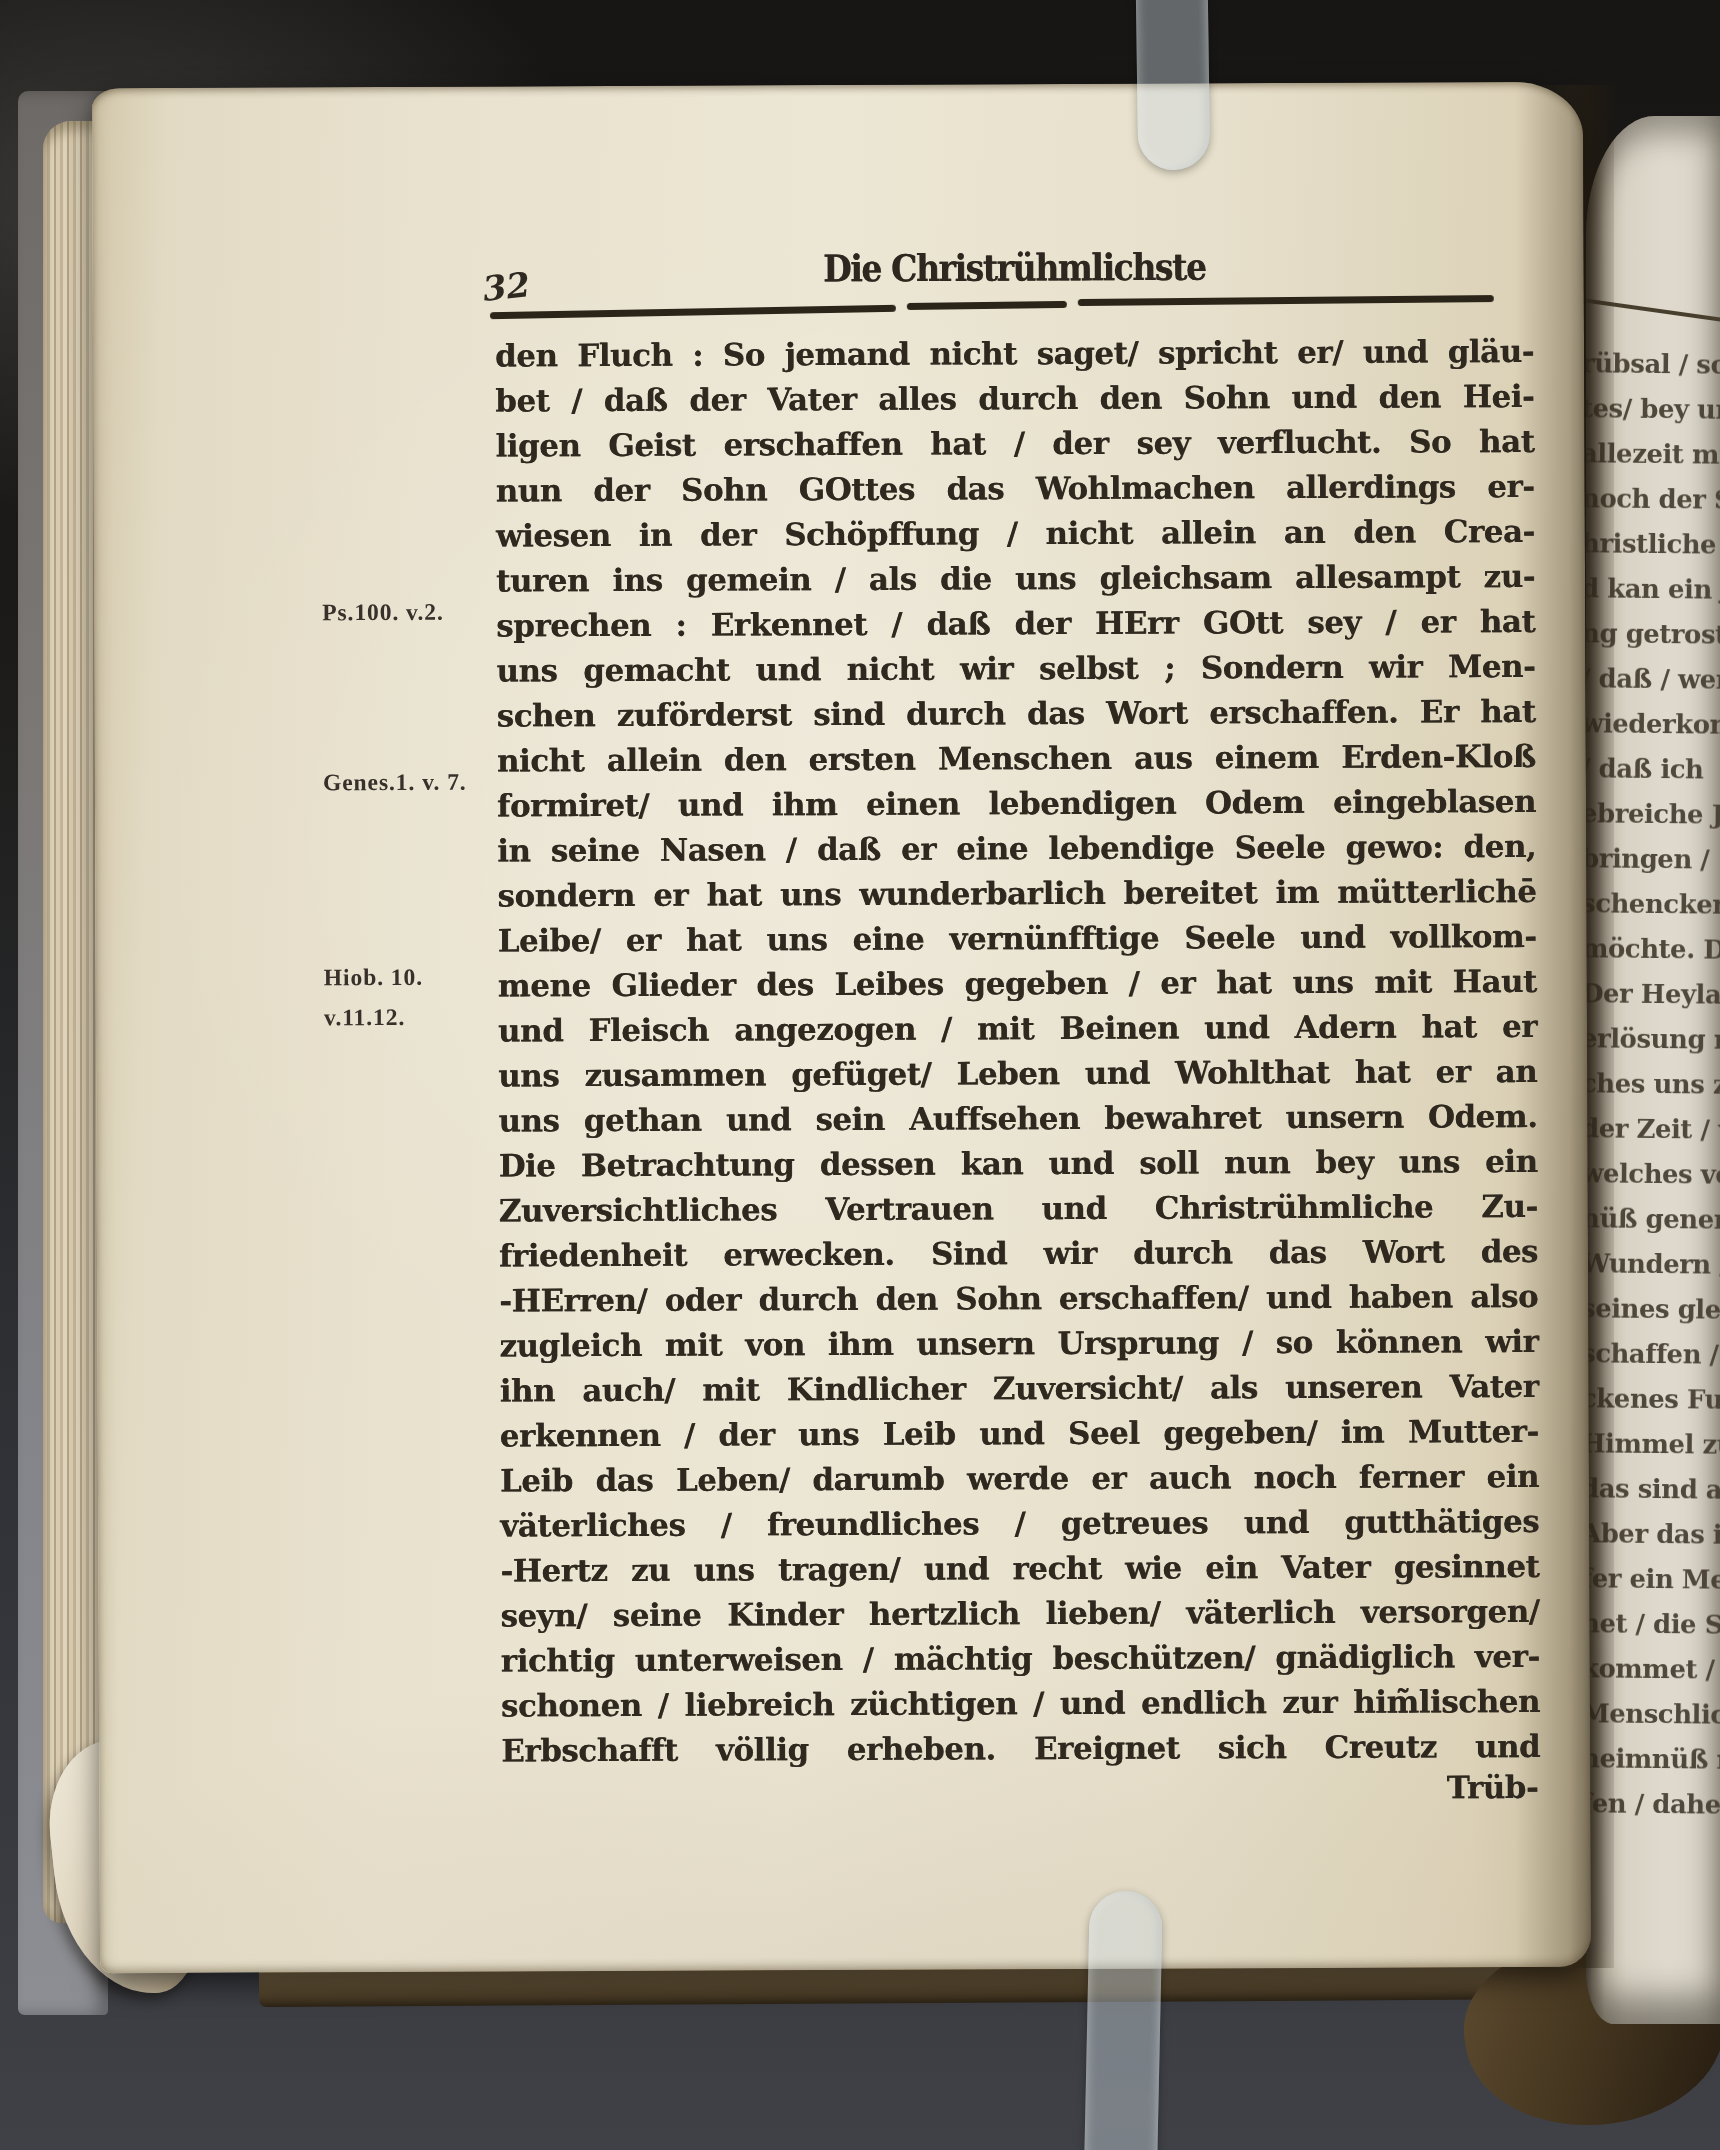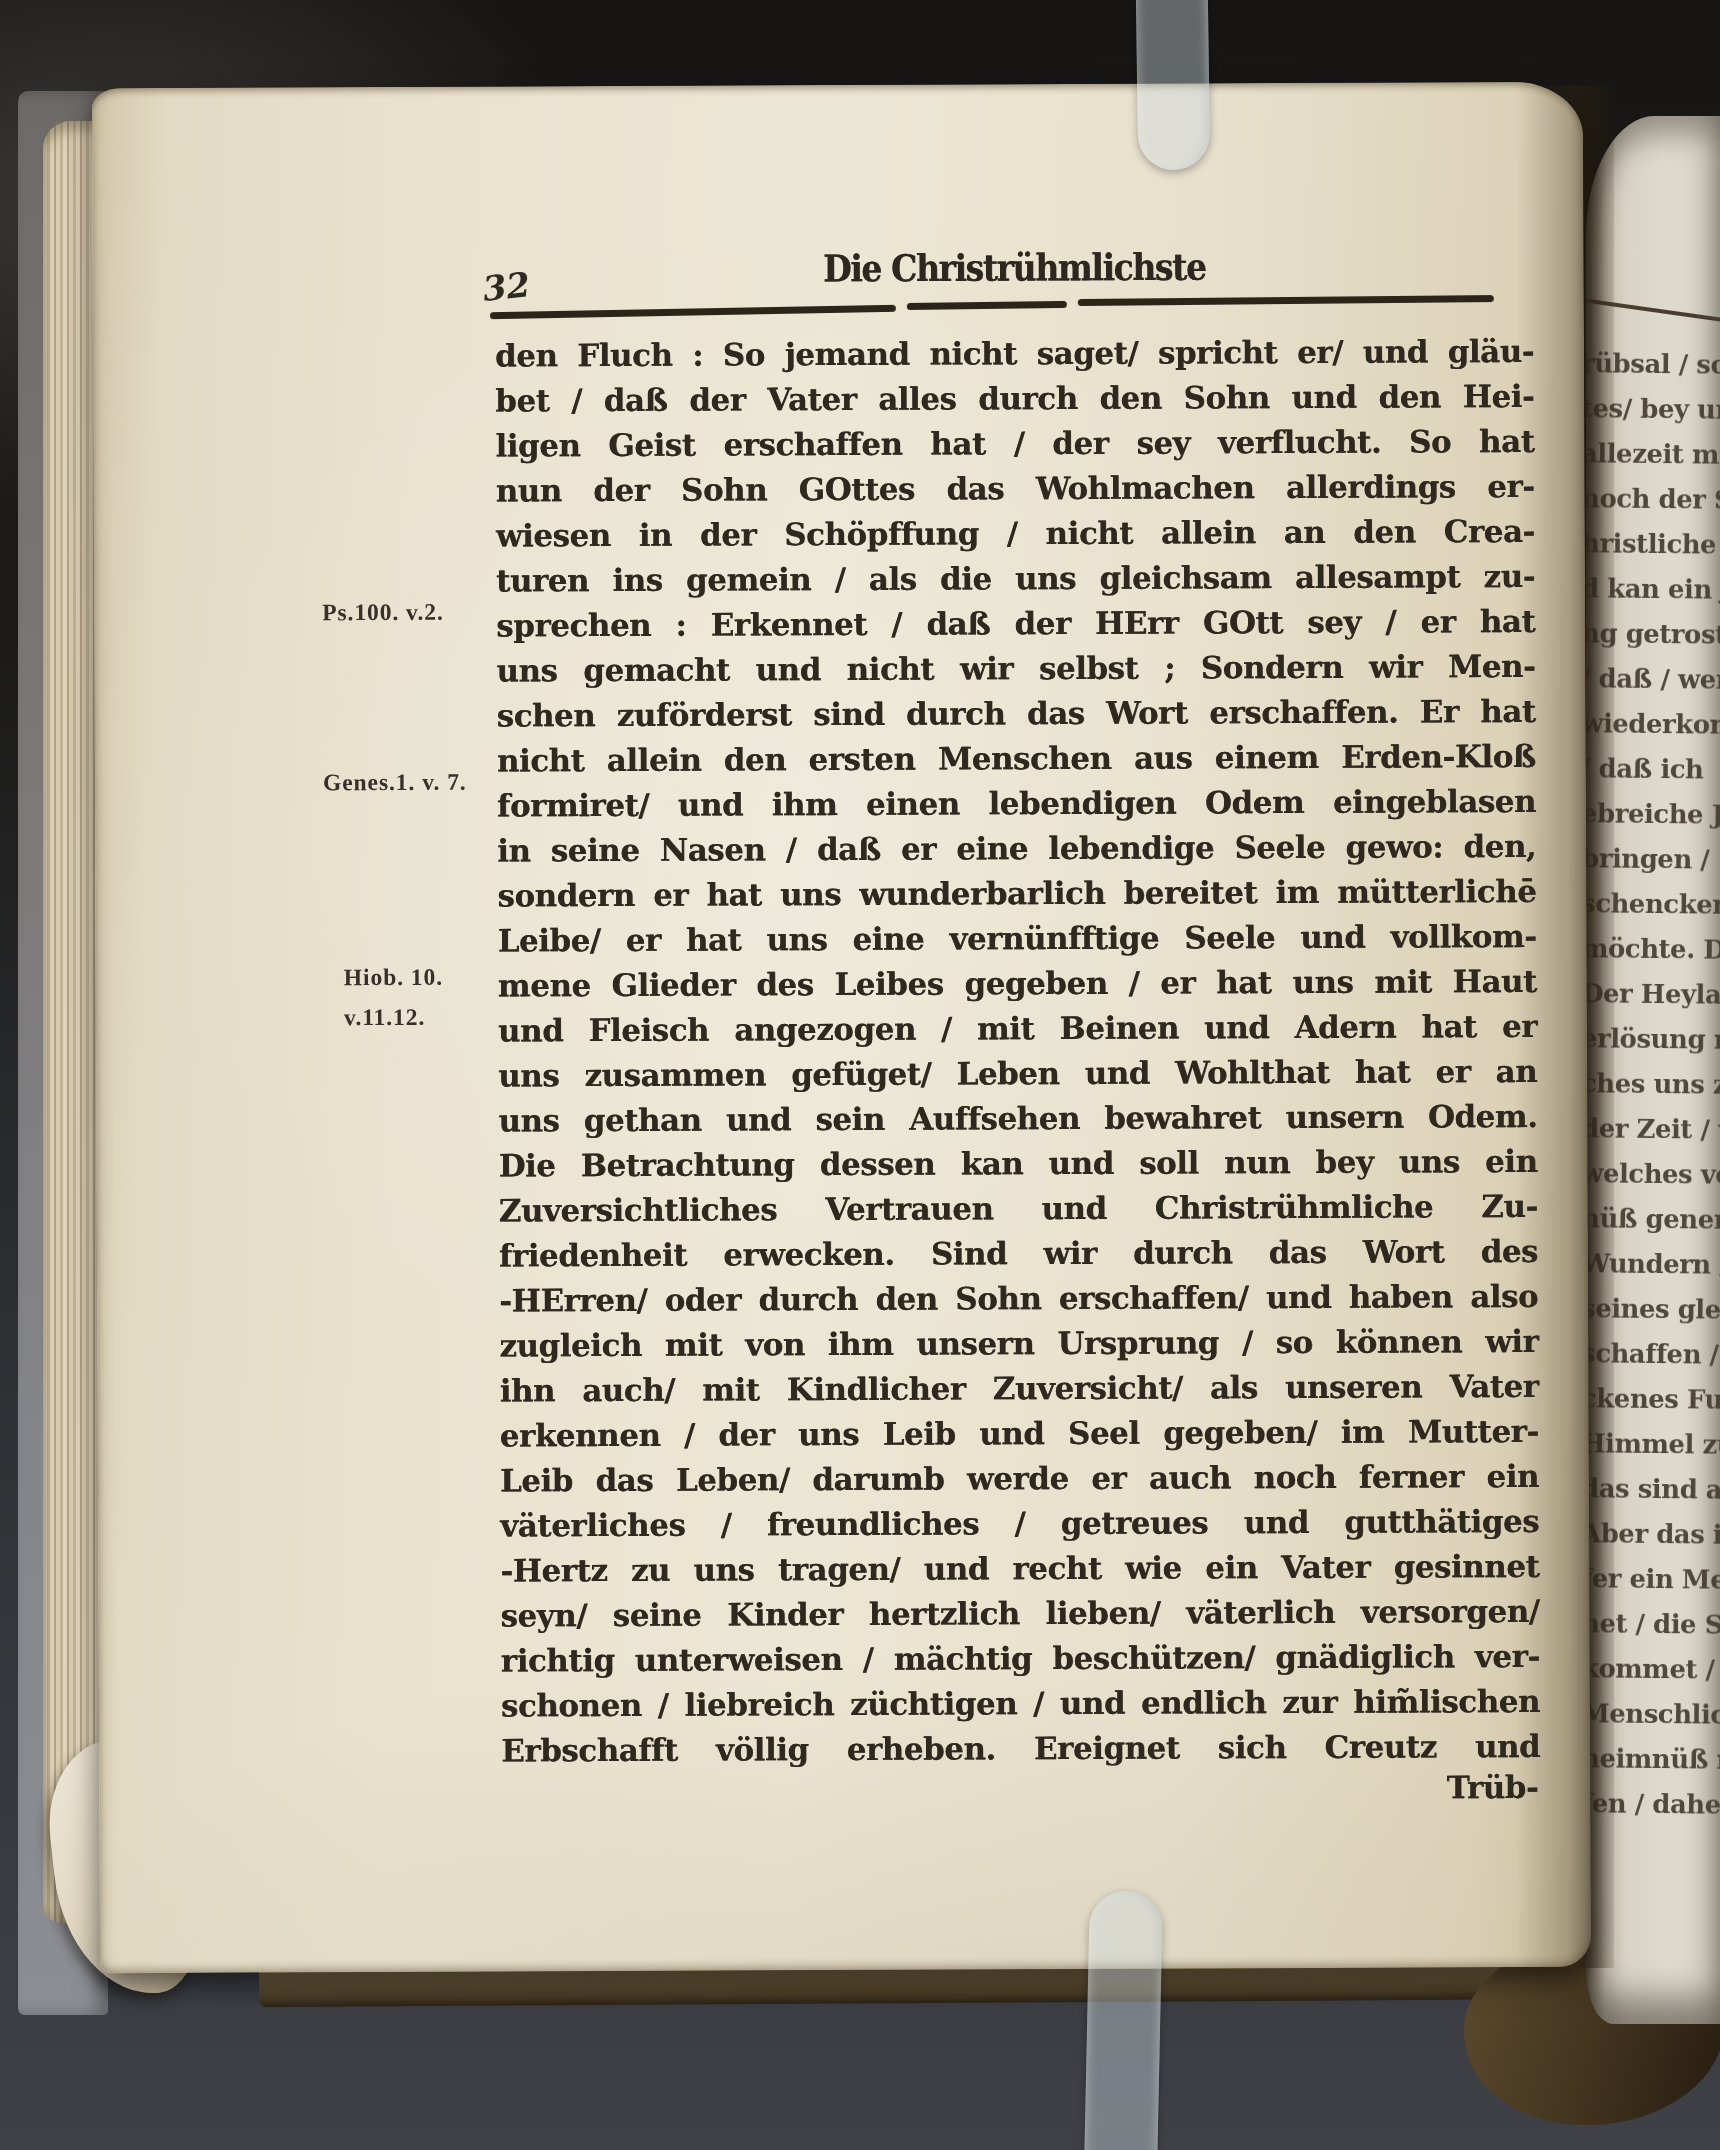--- a/index.html
+++ b/index.html
@@ -71,21 +71,21 @@
     text-shadow:0.5px 0 0 rgba(45,39,31,0.8); transform:scaleY(1.12); }
   .rule { left:397px; top:217px; width:1016px; display:flex; gap:11px; transform:rotate(-0.5deg); }
   .seg { height:6.5px; background:#2b2418; border-radius:3.7px; filter:blur(0.3px); }
   .s1 { width:406px; transform:translateY(3.2px) rotate(-0.3deg); }
   .s2 { width:160px; transform:translateY(0.5px); }
   .s3 { width:416px; transform:translateY(-0.5px) rotate(0.2deg); }
 
   .margin-note { left:228px; width:199px; font:700 23.6px "Liberation Serif", serif;
     letter-spacing:0.9px; color:#38302a; }
   .margin-note div { height:40px; }
-  .n1 { top:512px; } .n2 { top:656px;margin-top:26px; } .n3 { top:877px;margin-left:20px; }
+  .n1 { top:512px; } .n2 { top:656px;margin-top:26px; } .n3 { top:877px; }
 
   .body-text { left:402px; top:247px; width:1039px; }
   .tl { height:45px; font:700 31px/45px "DejaVu Serif", serif; letter-spacing:-0.5px;
     color:#2f281f; text-align:justify; text-align-last:justify;
     text-shadow:0.3px 0 0 rgba(47,40,31,0.7); overflow:visible; }
   .catchword { left:1201px; top:1687px; width:238px; text-align:right;
     font:700 31px "DejaVu Serif", serif; letter-spacing:-0.5px; color:#2f281f;
     text-shadow:0.3px 0 0 rgba(47,40,31,0.7); }
 
   .gutter-shadow { left:1515px; top:85px; width:99px; height:1883px; z-index:40;

